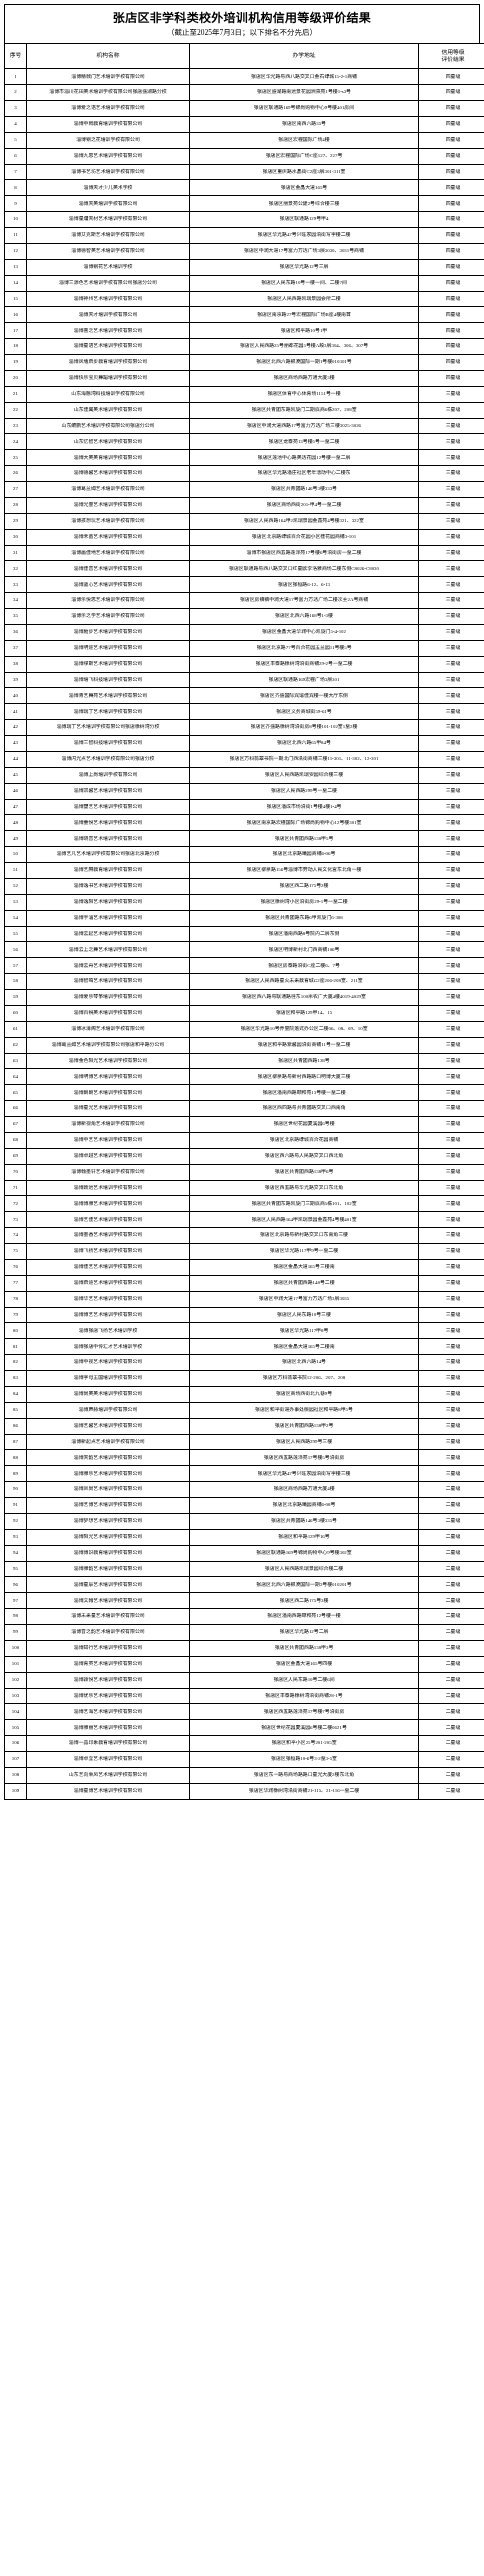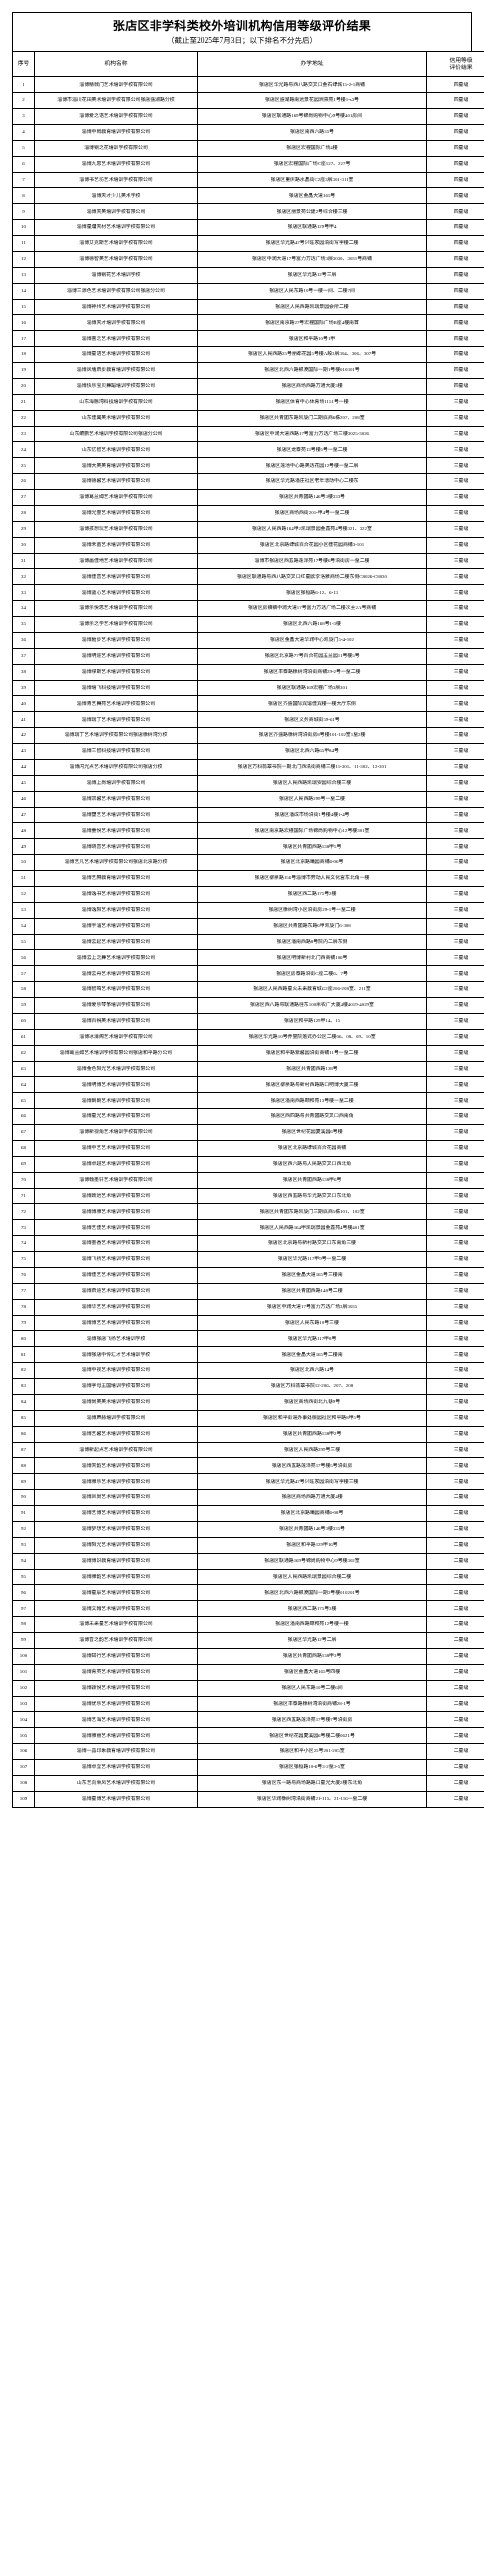--- a/index.html
+++ b/index.html
@@ -10,21 +10,21 @@
   }
   body {
     width: 484px;
     font-family: "Liberation Serif", "DejaVu Serif", serif;
     color: #000000;
     -webkit-font-smoothing: none;
   }
   #doc {
     width: 484px;
     box-sizing: border-box;
-    padding: 12px;
+    padding: 4px;
     background: #ffffff;
   }
   
   .title-block {
     border: 0.6px solid #000;
     border-bottom: none;
     padding: 3.5px 0 4.6px 0;
     text-align: center;
     background: #fff;
   }

